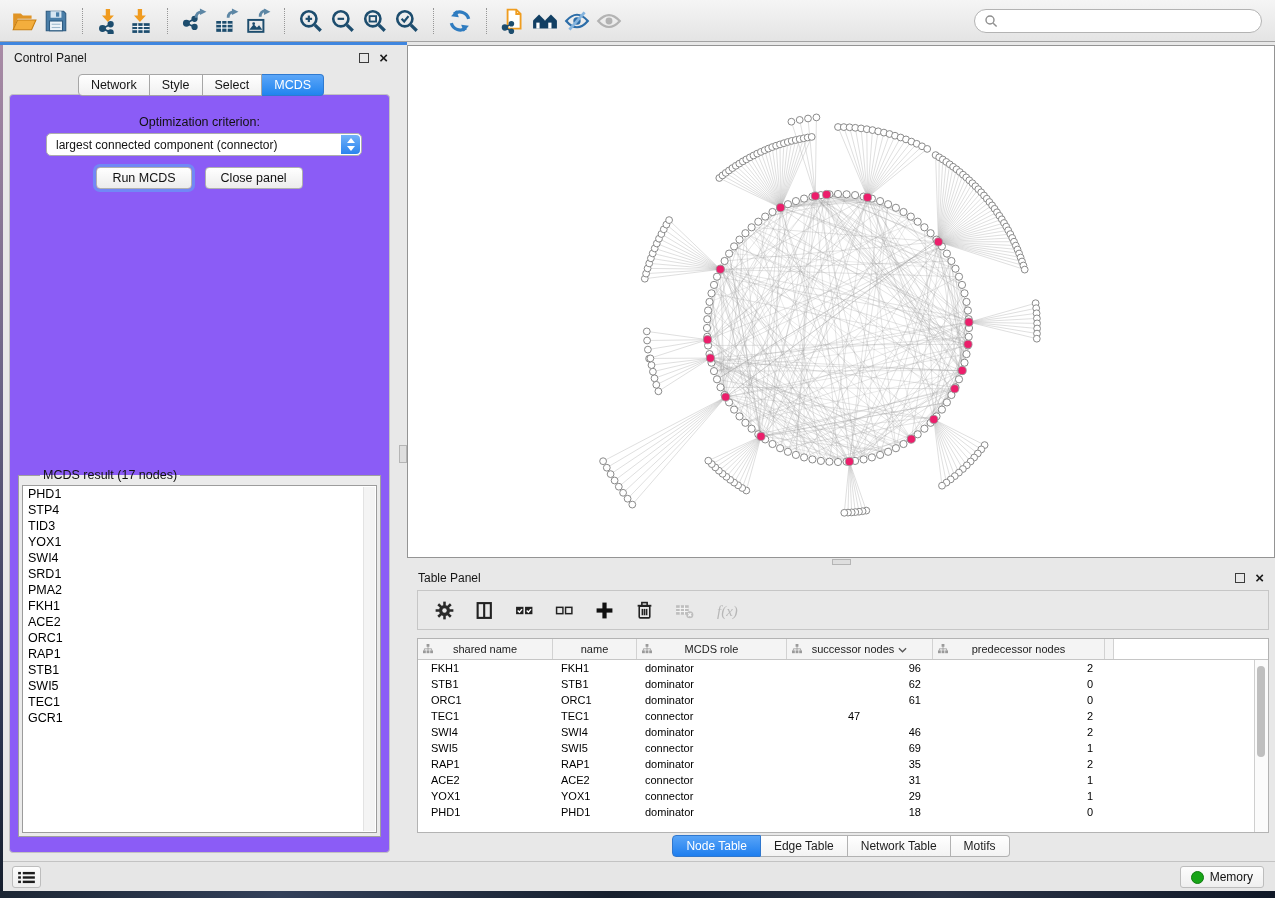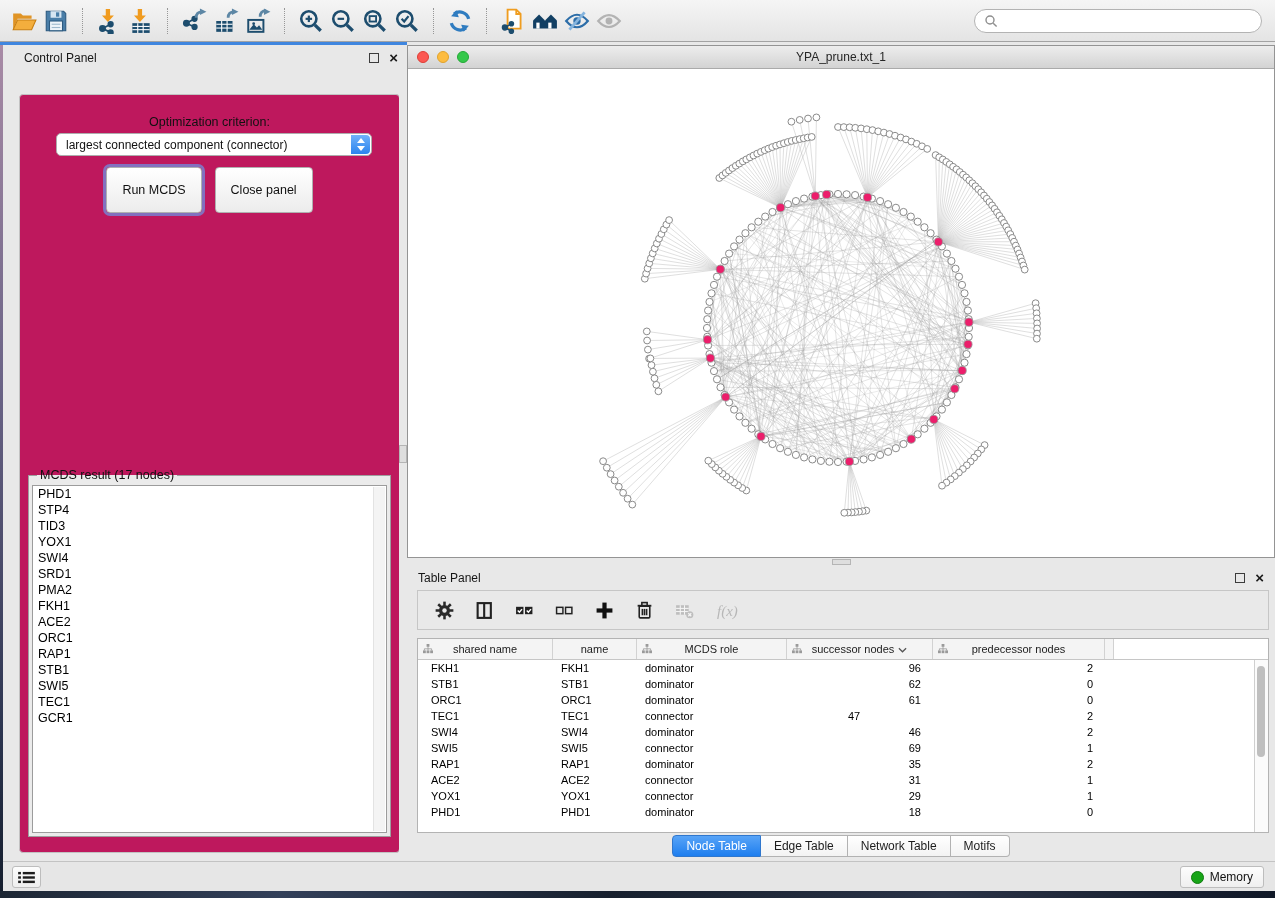--- a/index.html
+++ b/index.html
@@ -22,45 +22,45 @@
                border:1px solid #b3b3b3;border-radius:13px;display:flex;align-items:center;padding-left:9px;box-sizing:border-box}
   #search-wrap svg{width:14px;height:14px;flex:0 0 auto}
   #search-input{border:none;outline:none;background:transparent;flex:1;font-size:12px;height:18px;font-family:"Liberation Sans",sans-serif}
   #focus-line{position:absolute;left:0;top:42px;width:407px;height:3px;background:#3f86df}
   
   .panel-title-row{height:26px;display:flex;align-items:center;padding:0 11px;font-size:12px;color:#161616}
   .win-btns{margin-left:auto;display:flex;gap:10px;align-items:center}
   .float-btn{width:8px;height:8px;border:1.5px solid #3c3c3c;cursor:pointer}
   .close-btn{font-size:15px;font-weight:bold;color:#1a1a1a;line-height:10px;cursor:pointer}
   
-  #control-panel{position:absolute;left:13px;top:45px;width:396px;height:816px;background:#e8e8e8}
+  #control-panel{position:absolute;left:3px;top:45px;width:396px;height:816px;background:#e8e8e8}
   #cp-tabs{position:absolute;left:0;right:0;top:29px;display:flex;justify-content:center;z-index:2}
   .cp-tab{font-size:12.5px;padding:3px 12px;background:linear-gradient(#ffffff,#f0f0f0);
           border:1px solid #a6a6a6;border-left:none;color:#141414;cursor:pointer}
   .cp-tab:first-child{border-left:1px solid #a6a6a6;border-radius:4px 0 0 4px}
   .cp-tab:last-child{border-radius:0 4px 4px 0}
   .cp-tab.active{background:linear-gradient(#5ba6f8,#2184ef);border-color:#2f7ad0;color:#fff}
-  #cp-content{position:absolute;left:6px;right:9px;top:49px;bottom:8px;background:#be185d;
+  #cp-content{position:absolute;left:6px;right:9px;top:49px;bottom:8px;background:#8b5cf6;
               border:1px solid #c2c2c2;border-radius:4px}
   #opt-label{position:absolute;top:20px;left:0;right:0;text-align:center;font-size:12.5px;color:#111}
   #criterion-select{position:absolute;top:38px;left:36px;width:316px;height:23px;background:#fff;
               border:1px solid #adadad;border-radius:5px;box-sizing:border-box;cursor:pointer;
               display:flex;align-items:center;font-size:12px;color:#111;padding-left:9px}
   #sel-stepper{position:absolute;right:1px;top:1px;bottom:1px;width:19px;border-radius:0 4px 4px 0;
               background:linear-gradient(#71b1f9,#2b84ee);display:flex;flex-direction:column;
               align-items:center;justify-content:center;gap:3px}
   .tri-up{width:0;height:0;border-left:4px solid transparent;border-right:4px solid transparent;border-bottom:5px solid #fff}
   .tri-dn{width:0;height:0;border-left:4px solid transparent;border-right:4px solid transparent;border-top:5px solid #fff}
   #btn-row{position:absolute;top:72px;left:0;right:0;display:flex;justify-content:center;gap:13px}
-  .btn{font-size:12.5px;padding:15px 15px;background:linear-gradient(#ffffff,#ececec);
+  .btn{font-size:12.5px;padding:3px 15px;background:linear-gradient(#ffffff,#ececec);
        border:1px solid #b0b0b0;border-radius:4px;color:#111;cursor:pointer}
   .btn.focus{box-shadow:0 0 0 3px rgba(100,160,245,.65)}
   #mcds-fieldset{position:absolute;left:8px;right:8px;top:373px;bottom:15px;margin:0;padding:3px;
        border:1px solid #9f9f9f;background:#ebebeb}
-  #mcds-fieldset legend{font-size:12.5px;color:#111;padding:0 3px;margin-left:5px}
+  #mcds-fieldset legend{font-size:12.5px;color:#111;padding:0 3px;margin-left:18px}
   #mcds-list{width:100%;height:100%;background:#fff;border:1px solid #9c9c9c;box-sizing:border-box;
        position:relative;overflow:hidden;font-size:12.5px;color:#000}
   .mcds-item{height:16px;line-height:16px;padding-left:5px}
   #mcds-scroll{position:absolute;top:1px;right:1px;bottom:1px;width:11px;background:#f4f4f4;border-left:1px solid #e3e3e3}
   
   #v-splitter{position:absolute;left:399px;top:45px;width:8px;height:816px;background:#e8e8e8}
   #v-handle{position:absolute;left:0px;top:400px;width:6px;height:16px;background:#dedede;border:1px solid #b5b5b5;cursor:col-resize}
   #h-splitter{position:absolute;left:407px;top:558px;width:868px;height:7px;background:#e8e8e8}
   #h-handle{position:absolute;left:50%;margin-left:-9px;top:1px;width:17px;height:4px;background:#dedede;border:1px solid #b5b5b5;cursor:row-resize}
   
@@ -279,20 +279,26 @@
 <div id="focus-line"></div>
 
 <div id="control-panel">
   <div class="panel-title-row">
     <span>Control Panel</span>
     <span class="win-btns">
       <span class="float-btn"></span>
       <span class="close-btn">×</span>
     </span>
   </div>
+  <div id="cp-tabs">
+      <div class="cp-tab">Network</div>
+      <div class="cp-tab">Style</div>
+      <div class="cp-tab">Select</div>
+      <div class="cp-tab active">MCDS</div>
+    </div>
   <div id="cp-content">
     <div id="opt-label">Optimization criterion:</div>
     <div id="criterion-select">
       <span>largest connected component (connector)</span>
       <span id="sel-stepper">
           <span class="tri-up"></span>
           <span class="tri-dn"></span>
         </span>
     </div>
     <div id="btn-row">
@@ -324,28 +330,20 @@
 </div>
 
 <div id="v-splitter">
     <div id="v-handle"></div>
   </div>
 <div id="h-splitter">
     <div id="h-handle"></div>
   </div>
 
 <div id="network-frame">
-  <div id="net-titlebar">
-    <span id="traffic">
-      <span class="tl" style="background:#fc5852;border:1px solid #dd3e36"></span>
-      <span class="tl" style="background:#fdbc40;border:1px solid #e0a32c"></span>
-      <span class="tl" style="background:#34c84a;border:1px solid #23a936"></span>
-    </span>
-    <span>YPA_prune.txt_1</span>
-  </div>
   <div id="net-canvas">
     <svg id="net-svg" width="866" height="489" viewBox="0 0 866 489">
         <line x1="312.3" y1="201.3" x2="472.1" y2="386.9" stroke="#9f9f9f" stroke-opacity="0.38" stroke-width="0.75"></line>
         <line x1="312.3" y1="201.3" x2="321.1" y2="185.6" stroke="#9f9f9f" stroke-opacity="0.38" stroke-width="0.75"></line>
         <line x1="312.3" y1="201.3" x2="316.6" y2="327.0" stroke="#9f9f9f" stroke-opacity="0.38" stroke-width="0.75"></line>
         <line x1="312.3" y1="201.3" x2="543.4" y2="193.0" stroke="#9f9f9f" stroke-opacity="0.38" stroke-width="0.75"></line>
         <line x1="312.3" y1="201.3" x2="412.9" y2="392.9" stroke="#9f9f9f" stroke-opacity="0.38" stroke-width="0.75"></line>
         <line x1="312.3" y1="201.3" x2="559.9" y2="277.5" stroke="#9f9f9f" stroke-opacity="0.38" stroke-width="0.75"></line>
         <line x1="312.3" y1="201.3" x2="343.6" y2="360.7" stroke="#9f9f9f" stroke-opacity="0.38" stroke-width="0.75"></line>
         <line x1="312.3" y1="201.3" x2="331.5" y2="171.6" stroke="#9f9f9f" stroke-opacity="0.38" stroke-width="0.75"></line>

